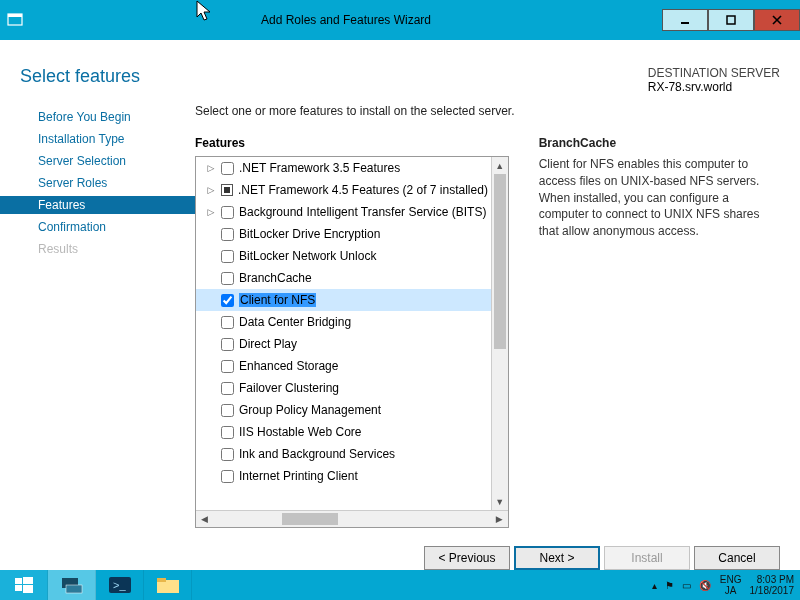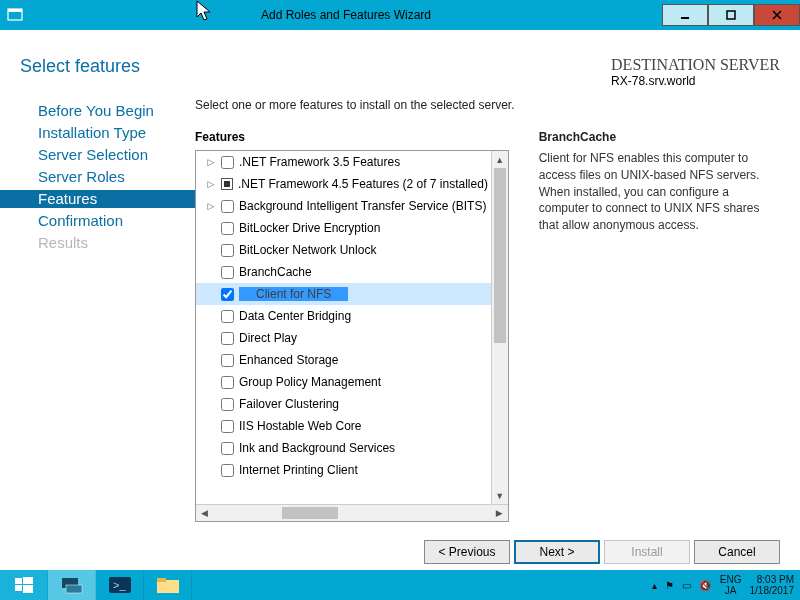--- a/index.html
+++ b/index.html
@@ -1,55 +1,55 @@
 <!DOCTYPE html>
 <html><head>
 <meta charset="utf-8">
 <style>
   * { box-sizing: border-box; margin: 0; padding: 0; font-family: "Segoe UI", Tahoma, sans-serif; }
   body { width: 800px; height: 600px; overflow: hidden; background: #fff; }
 
   
-  .titlebar { height: 30px; background: #04a7d2; display: flex; align-items: center; }
+  .titlebar { height: 40px; background: #04a7d2; display: flex; align-items: center; }
   .titlebar .icon { width: 30px; height: 30px; display:flex; align-items:center; justify-content:center; }
   .titlebar .title { flex:1; text-align:center; color:#000; font-size: 12px; }
   .titlebar .winbtns { display:flex; }
   .titlebar .winbtn { width: 46px; height: 22px; border:1px solid #555; display:flex; align-items:center; justify-content:center; font-size:11px; background:#bfeaf3; margin-top:0; }
   .titlebar .winbtn.close { background:#c8493a; color:#000; }
 
   
   .header { display:flex; justify-content:space-between; padding: 26px 20px 10px 20px; }
   .header h1 { color:#0a6fa3; font-weight:300; font-size: 18px; }
-  .destlabel { font-size:16px; color:#444;font-family:Liberation Serif, serif; }
+  .destlabel { font-size:12px; color:#444; }
   .destserver { font-size:12px; color:#000000; }
 
   
   .main { display:flex; height: 424px; }
   .side { width:195px; padding-top:0; }
-  .step { height:18px; line-height:18px; font-size:15px; padding-left:38px; color:#3c3c3c; margin: 4px 0; }
+  .step { height:18px; line-height:18px; font-size:12px; padding-left:38px; color:#3c3c3c; margin: 4px 0; }
   .step.done { color:#0a6fa3; }
   .step.active { background:#0a6fa3; color:#fff; }
   .step.disabled { color:#b8b8b8; }
   .content { flex:1; padding: 0 20px 0 0; display:flex; flex-direction:column; }
   .instr { font-size:12px; color:#222; margin-bottom:18px; }
   .cols { display:flex; gap:30px; flex:1; min-height:0; }
 
   .featurespane { flex:1.3; display:flex; flex-direction:column; min-height:0; }
   .panetitle { font-size:12px; font-weight:bold; margin-bottom:6px; }
   .listbox { border:1px solid #999; flex:1; display:flex; flex-direction:column; min-height:0; background:#fff; }
   .listscroll { flex:1; overflow:hidden; position:relative; }
   .listrows { position:absolute; inset:0; right:17px; overflow:hidden; }
   .row { height:22px; display:flex; align-items:center; font-size:12px; color:#000; padding-left:10px; gap:5px; white-space:nowrap; }
   .row .expander { width:10px; color:#666; font-size:9px; text-align:center; }
   .row .noexp { width:10px; }
   .row input[type=checkbox] { width:13px; height:13px; }
   .row .partial { width:12px; height:12px; border:1px solid #555; display:inline-flex; align-items:center; justify-content:center; }
   .row .partial::after { content:""; width:6px; height:6px; background:#333; }
   .row.selected { background:#cde8ff; }
-  .row.selected .label { background:#3399ff; color:#404040; padding:0 17px; }
+  .row.selected .label { background:#3399ff; color:#000000; padding:0 1px; }
 
   .vscroll { position:absolute; right:0; top:0; width:17px; bottom:0; background:#f0f0f0; border-left:1px solid #ccc; display:flex; flex-direction:column; }
   .vscroll .arrow { height:17px; display:flex; align-items:center; justify-content:center; font-size:9px; color:#555; background:#f0f0f0; }
   .vscroll .track { flex:1; position:relative; }
   .vscroll .thumb { position:absolute; left:2px; right:2px; top:0; height:55%; background:#c2c2c2; }
   .hscroll { height:17px; border-top:1px solid #ccc; display:flex; background:#f0f0f0; }
   .hscroll .arrow { width:17px; display:flex; align-items:center; justify-content:center; font-size:9px; color:#555; }
   .hscroll .track { flex:1; position:relative; }
   .hscroll .thumb { position:absolute; top:2px; bottom:2px; left:25%; width:20%; background:#c2c2c2; }
 
@@ -182,26 +182,26 @@
                   <span class="label">Direct Play</span>
                 </div>
                 <div class="row">
                   <span class="noexp"></span>
                   <input type="checkbox" style="">
                   <span class="label">Enhanced Storage</span>
                 </div>
                 <div class="row">
                   <span class="noexp"></span>
                   <input type="checkbox" style="">
+                  <span class="label">Failover Clustering</span>
+                </div>
+                <div class="row">
+                  <span class="noexp"></span>
+                  <input type="checkbox" style="">
                   <span class="label">Group Policy Management</span>
-                </div>
-                <div class="row">
-                  <span class="noexp"></span>
-                  <input type="checkbox" style="">
-                  <span class="label">Failover Clustering</span>
                 </div>
                 <div class="row">
                   <span class="noexp"></span>
                   <input type="checkbox" style="">
                   <span class="label">IIS Hostable Web Core</span>
                 </div>
                 <div class="row">
                   <span class="noexp"></span>
                   <input type="checkbox" style="">
                   <span class="label">Ink and Background Services</span>

